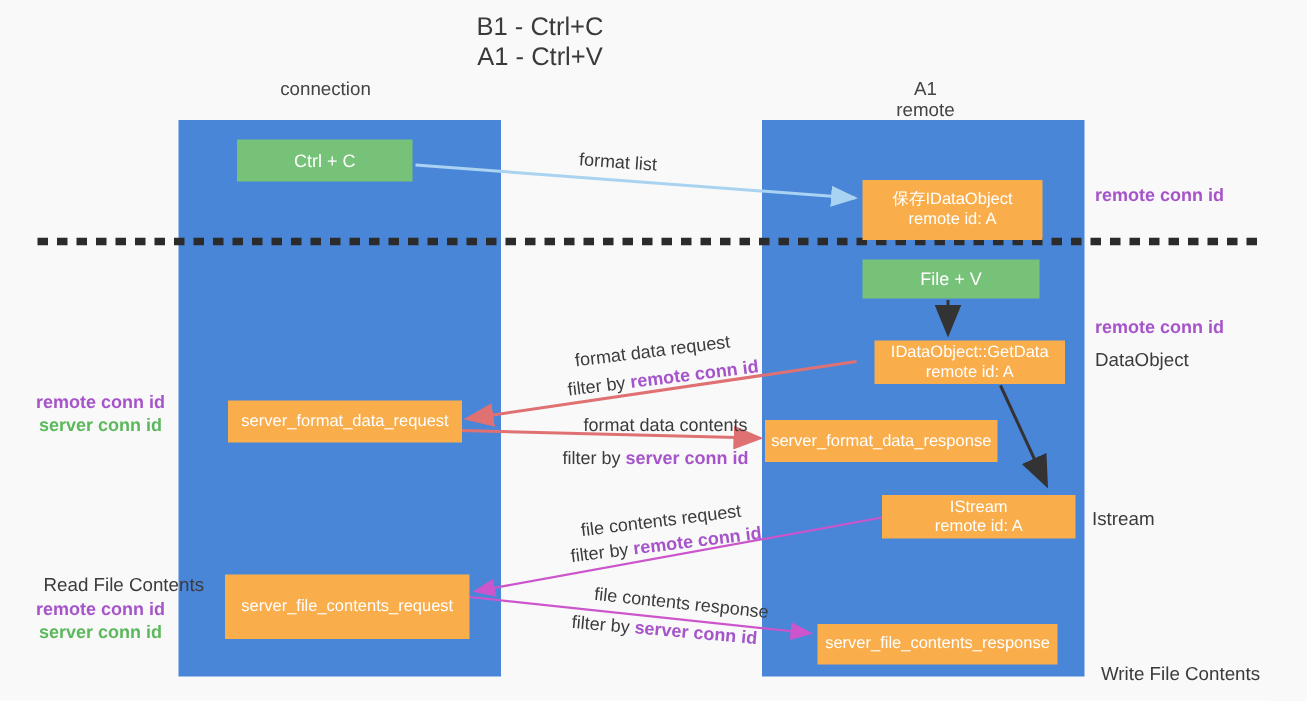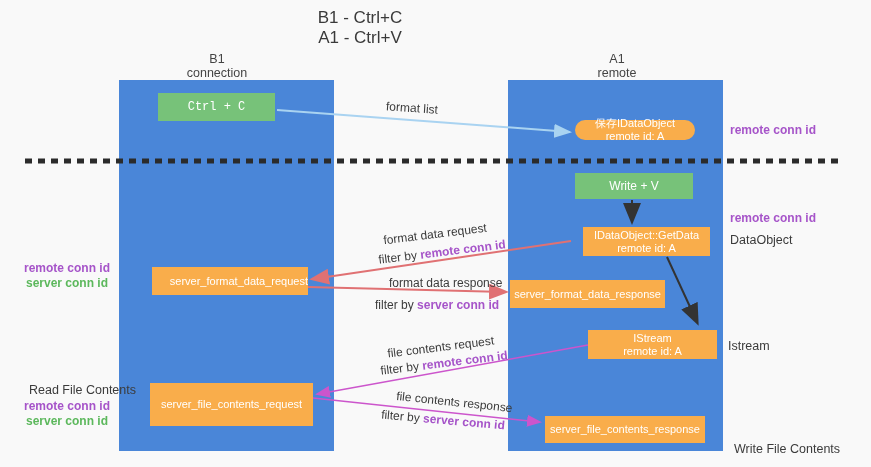--- a/index.html
+++ b/index.html
@@ -35,21 +35,20 @@
 <body>
 
 <div class="canvas">
 
   <div class="title">
     <div>B1 - Ctrl+C</div>
     <div>A1 - Ctrl+V</div>
   </div>
 
   <div class="lane-header" style="left:152px;top:52px;">
-    <div>B1</div>
     <div>connection</div>
   </div>
   <div class="lane-header" style="left:552px;top:52px;">
     <div>A1</div>
     <div>remote</div>
   </div>
 
   <div class="panel" style="left:119px;"></div>
   <div class="panel" style="left:508px;"></div>
 
@@ -79,39 +78,39 @@
 
     <line class="st-salmon" x1="571" y1="241" x2="313" y2="279" stroke-width="2" marker-end="url(#ah-salmon)"></line>
 
     <line class="st-salmon" x1="308" y1="287" x2="505" y2="292" stroke-width="2" marker-end="url(#ah-salmon)"></line>
 
     <line class="st-mag" x1="588" y1="345" x2="318" y2="394" stroke-width="1.5" marker-end="url(#ah-mag)"></line>
 
     <line class="st-mag" x1="313" y1="398" x2="539" y2="422" stroke-width="1.5" marker-end="url(#ah-mag)"></line>
   </svg>
 
-  <div class="box green" style="left:158px;top:93px;width:117px;height:28px;font-family:Liberation Mono, monospace;">
+  <div class="box green" style="left:158px;top:93px;width:117px;height:28px;">
     <div>Ctrl + C</div>
   </div>
 
-  <div class="box orange" style="left:575px;top:120px;width:120px;height:20px;font-size:11px;border-radius:10px;">
+  <div class="box orange" style="left:575px;top:120px;width:120px;height:40px;font-size:11px;">
     <div>保存IDataObject</div>
     <div>remote id: A</div>
   </div>
 
   <div class="box green" style="left:575px;top:173px;width:118px;height:26px;">
-    <div>Write + V</div>
+    <div>File + V</div>
   </div>
 
   <div class="box orange" style="left:571px;top:227px;width:127px;height:29px;font-size:11px;margin-left:12px;">
     <div>IDataObject::GetData</div>
     <div>remote id: A</div>
   </div>
 
-  <div class="box orange" style="left:152px;top:267px;width:156px;height:28px;font-size:11px;align-items:flex-end;">
+  <div class="box orange" style="left:152px;top:267px;width:156px;height:28px;font-size:11px;">
     <div>server_format_data_request</div>
   </div>
 
   <div class="box orange" style="left:510px;top:280px;width:155px;height:28px;font-size:11px;">
     <div>server_format_data_response</div>
   </div>
 
   <div class="box orange" style="left:588px;top:330px;width:129px;height:29px;font-size:11px;">
     <div>IStream</div>
     <div>remote id: A</div>
@@ -126,21 +125,21 @@
   </div>
 
   <div class="lbl rot-p4" style="left:386px;top:101px;">format list</div>
 
   <div class="lbl rot-n7" style="left:383px;top:227px;">format data request</div>
   <div class="lbl rot-n7" style="left:378px;top:245px;">
     <span>filter by</span>
     <span class="purple">remote conn id</span>
   </div>
 
-  <div class="lbl" style="left:389px;top:276px;">format data response</div>
+  <div class="lbl" style="left:389px;top:276px;">format data contents</div>
   <div class="lbl" style="left:375px;top:298px;">
     <span>filter by</span>
     <span class="purple">server conn id</span>
   </div>
 
   <div class="lbl rot-n7" style="left:387px;top:340px;">file contents request</div>
   <div class="lbl rot-n7" style="left:380px;top:356px;">
     <span>filter by</span>
     <span class="purple">remote conn id</span>
   </div>

